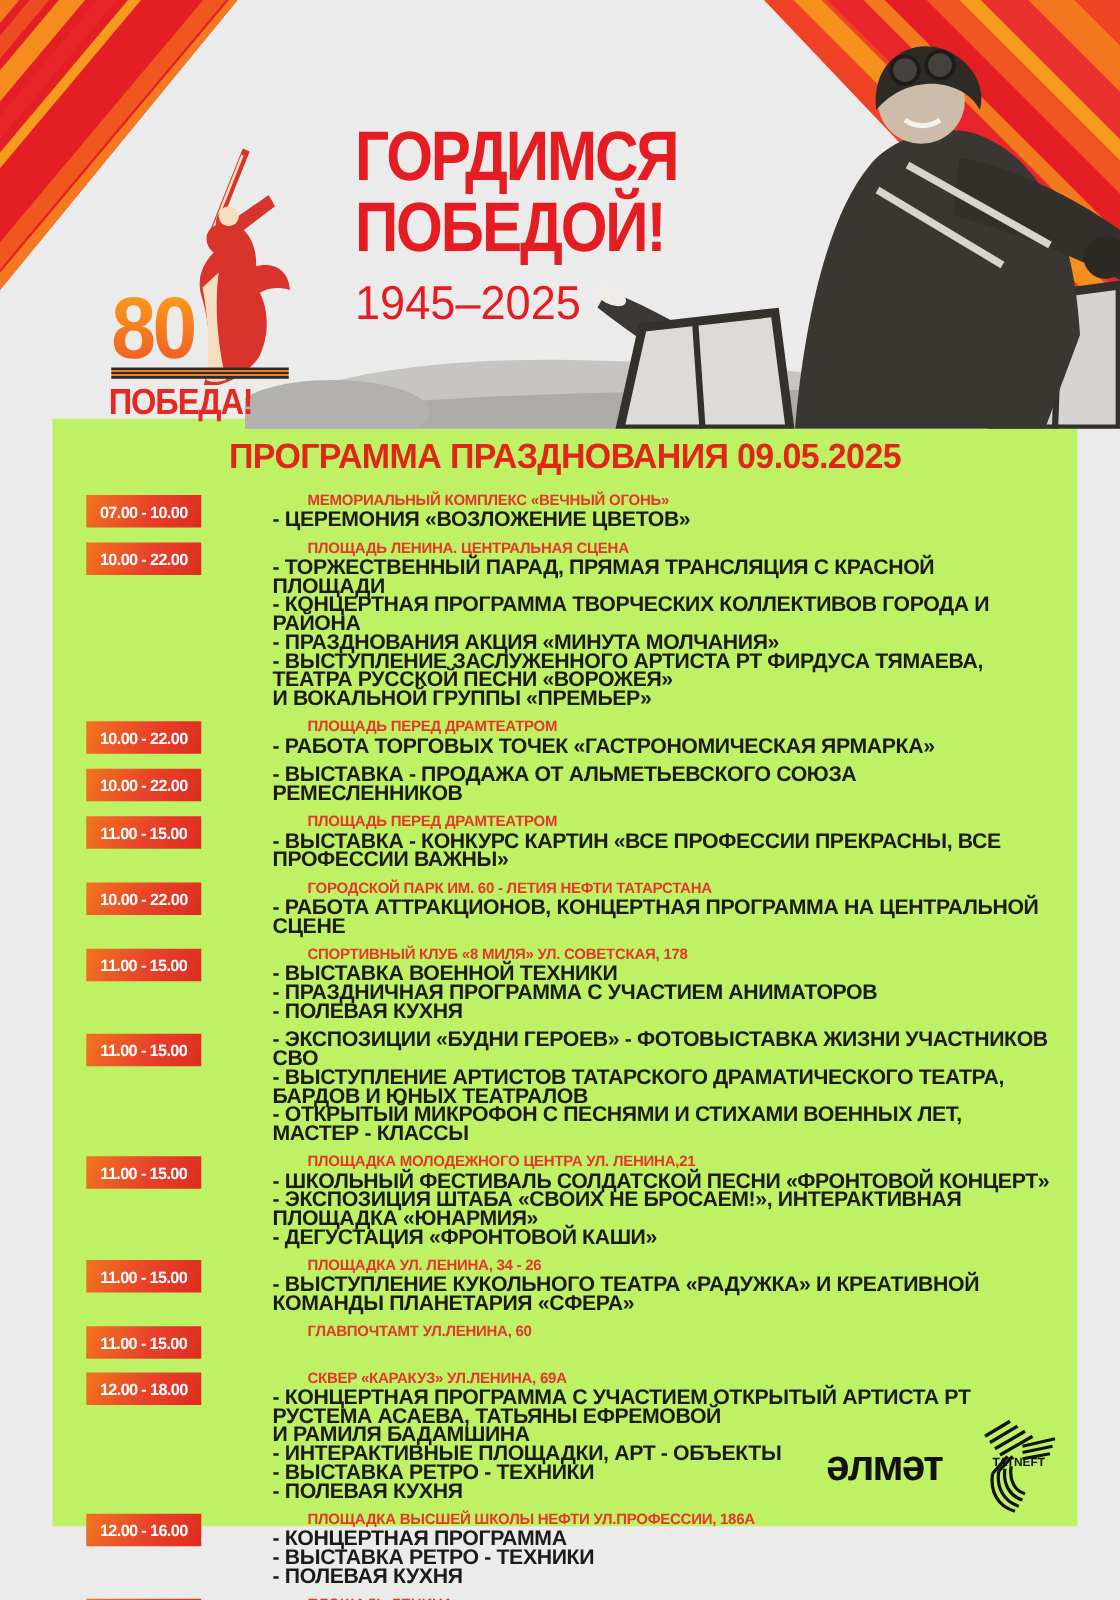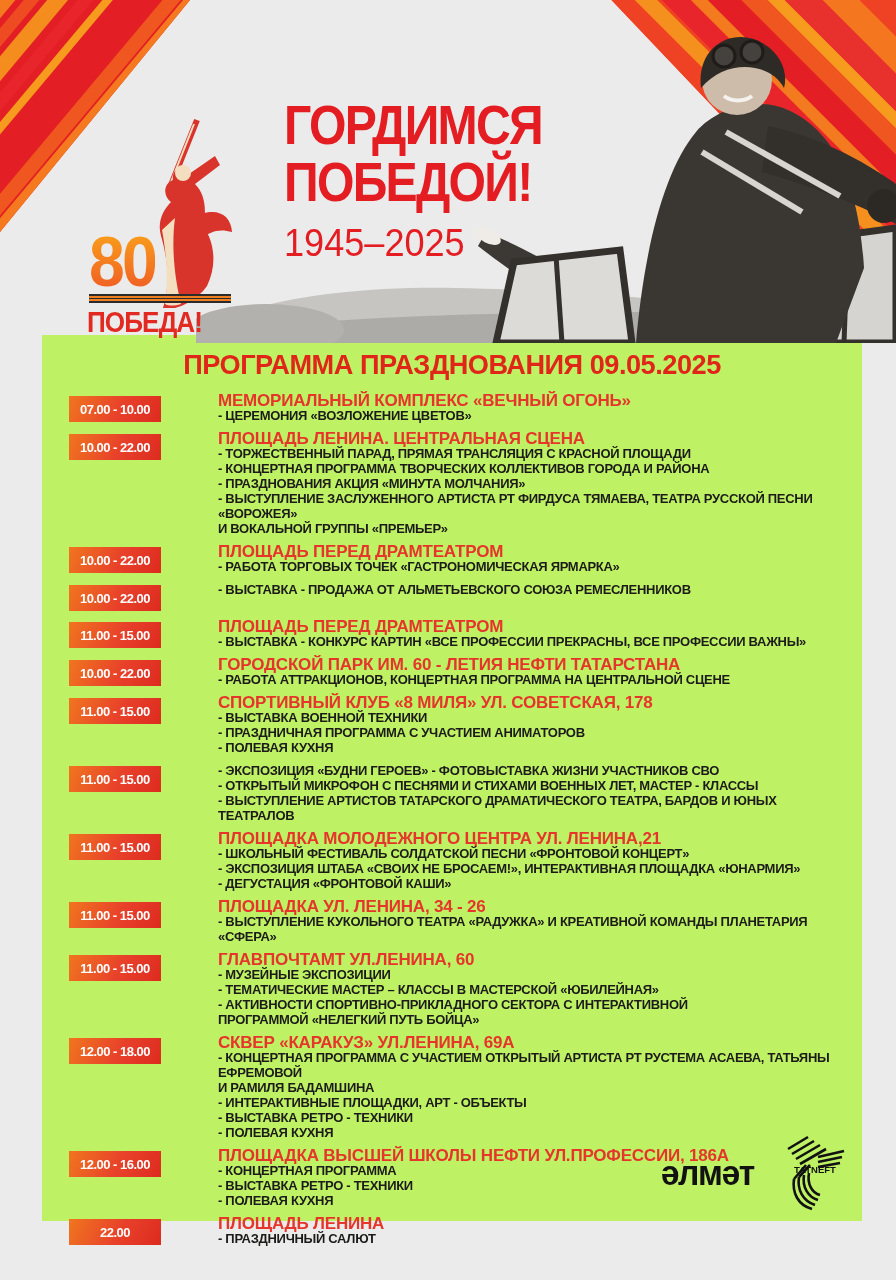--- a/index.html
+++ b/index.html
@@ -54,24 +54,24 @@
     display:flex;flex-direction:column;gap:8px;
     padding:12px 22px 0 27px;
   }
   .row{display:grid;grid-template-columns:92px 1fr;column-gap:57px;align-items:start;}
   .time-badge{
     margin-top:3px;height:26px;display:flex;align-items:center;justify-content:center;
     background:linear-gradient(115deg,#f0761f 0%,#e8412a 55%,#dd2b1f 100%);
     color:#ffffff;font-weight:bold;font-size:13px;letter-spacing:-.5px;white-space:nowrap;
   }
   .event .place{
-    font-weight:bold;font-size:17px;line-height:15px;color:#e6352b;letter-spacing:-.2px;
+    font-weight:bold;font-size:12px;line-height:15px;color:#e6352b;letter-spacing:-.2px;margin-left:28px;
   }
   .event .item{
-    font-weight:bold;font-size:13px;line-height:15px;color:#1c1b19;letter-spacing:-.3px;
+    font-weight:bold;font-size:17px;line-height:15px;color:#1c1b19;letter-spacing:-.3px;
   }
   .footer-logos{
     position:absolute;right:14px;bottom:10px;display:flex;align-items:center;gap:28px;z-index:4;
   }
   .city-logo{
     font-weight:bold;font-size:35px;color:#121212;letter-spacing:-1.5px;
     transform:scaleX(.96);transform-origin:right center;
   }
 </style>
 </head>
@@ -244,23 +244,23 @@
               <div class="item">- ПРАЗДНИЧНАЯ ПРОГРАММА С УЧАСТИЕМ АНИМАТОРОВ</div>
               <div class="item">- ПОЛЕВАЯ КУХНЯ</div>
             </div>
     </div>
   </div>
 
   <div class="row">
     <div class="time-badge">11.00 - 15.00</div>
     <div class="event">
       <div>
-              <div class="item">- ЭКСПОЗИЦИЯ «БУДНИ ГЕРОЕВ» - ФОТОВЫСТАВКА ЖИЗНИ УЧАСТНИКОВ СВО</div>
+              <div class="item">- ЭКСПОЗИЦИИ «БУДНИ ГЕРОЕВ» - ФОТОВЫСТАВКА ЖИЗНИ УЧАСТНИКОВ СВО</div>
+              <div class="item">- ВЫСТУПЛЕНИЕ АРТИСТОВ ТАТАРСКОГО ДРАМАТИЧЕСКОГО ТЕАТРА, БАРДОВ И ЮНЫХ ТЕАТРАЛОВ</div>
               <div class="item">- ОТКРЫТЫЙ МИКРОФОН С ПЕСНЯМИ И СТИХАМИ ВОЕННЫХ ЛЕТ, МАСТЕР - КЛАССЫ</div>
-              <div class="item">- ВЫСТУПЛЕНИЕ АРТИСТОВ ТАТАРСКОГО ДРАМАТИЧЕСКОГО ТЕАТРА, БАРДОВ И ЮНЫХ ТЕАТРАЛОВ</div>
             </div>
     </div>
   </div>
 
   <div class="row">
     <div class="time-badge">11.00 - 15.00</div>
     <div class="event">
       <div class="place">ПЛОЩАДКА МОЛОДЕЖНОГО ЦЕНТРА УЛ. ЛЕНИНА,21</div>
       <div>
               <div class="item">- ШКОЛЬНЫЙ ФЕСТИВАЛЬ СОЛДАТСКОЙ ПЕСНИ «ФРОНТОВОЙ КОНЦЕРТ»</div>
@@ -277,26 +277,20 @@
       <div>
               <div class="item">- ВЫСТУПЛЕНИЕ КУКОЛЬНОГО ТЕАТРА «РАДУЖКА» И КРЕАТИВНОЙ КОМАНДЫ ПЛАНЕТАРИЯ «СФЕРА»</div>
             </div>
     </div>
   </div>
 
   <div class="row">
     <div class="time-badge">11.00 - 15.00</div>
     <div class="event">
       <div class="place">ГЛАВПОЧТАМТ УЛ.ЛЕНИНА, 60</div>
-      <div>
-              <div class="item">- МУЗЕЙНЫЕ ЭКСПОЗИЦИИ</div>
-              <div class="item">- ТЕМАТИЧЕСКИЕ МАСТЕР – КЛАССЫ В МАСТЕРСКОЙ «ЮБИЛЕЙНАЯ»</div>
-              <div class="item">- АКТИВНОСТИ СПОРТИВНО-ПРИКЛАДНОГО СЕКТОРА С ИНТЕРАКТИВНОЙ</div>
-              <div class="item">ПРОГРАММОЙ «НЕЛЕГКИЙ ПУТЬ БОЙЦА»</div>
-            </div>
     </div>
   </div>
 
   <div class="row">
     <div class="time-badge">12.00 - 18.00</div>
     <div class="event">
       <div class="place">СКВЕР «КАРАКУЗ» УЛ.ЛЕНИНА, 69А</div>
       <div>
               <div class="item">- КОНЦЕРТНАЯ ПРОГРАММА С УЧАСТИЕМ ОТКРЫТЫЙ АРТИСТА РТ РУСТЕМА АСАЕВА, ТАТЬЯНЫ ЕФРЕМОВОЙ</div>
               <div class="item">И РАМИЛЯ БАДАМШИНА</div>

